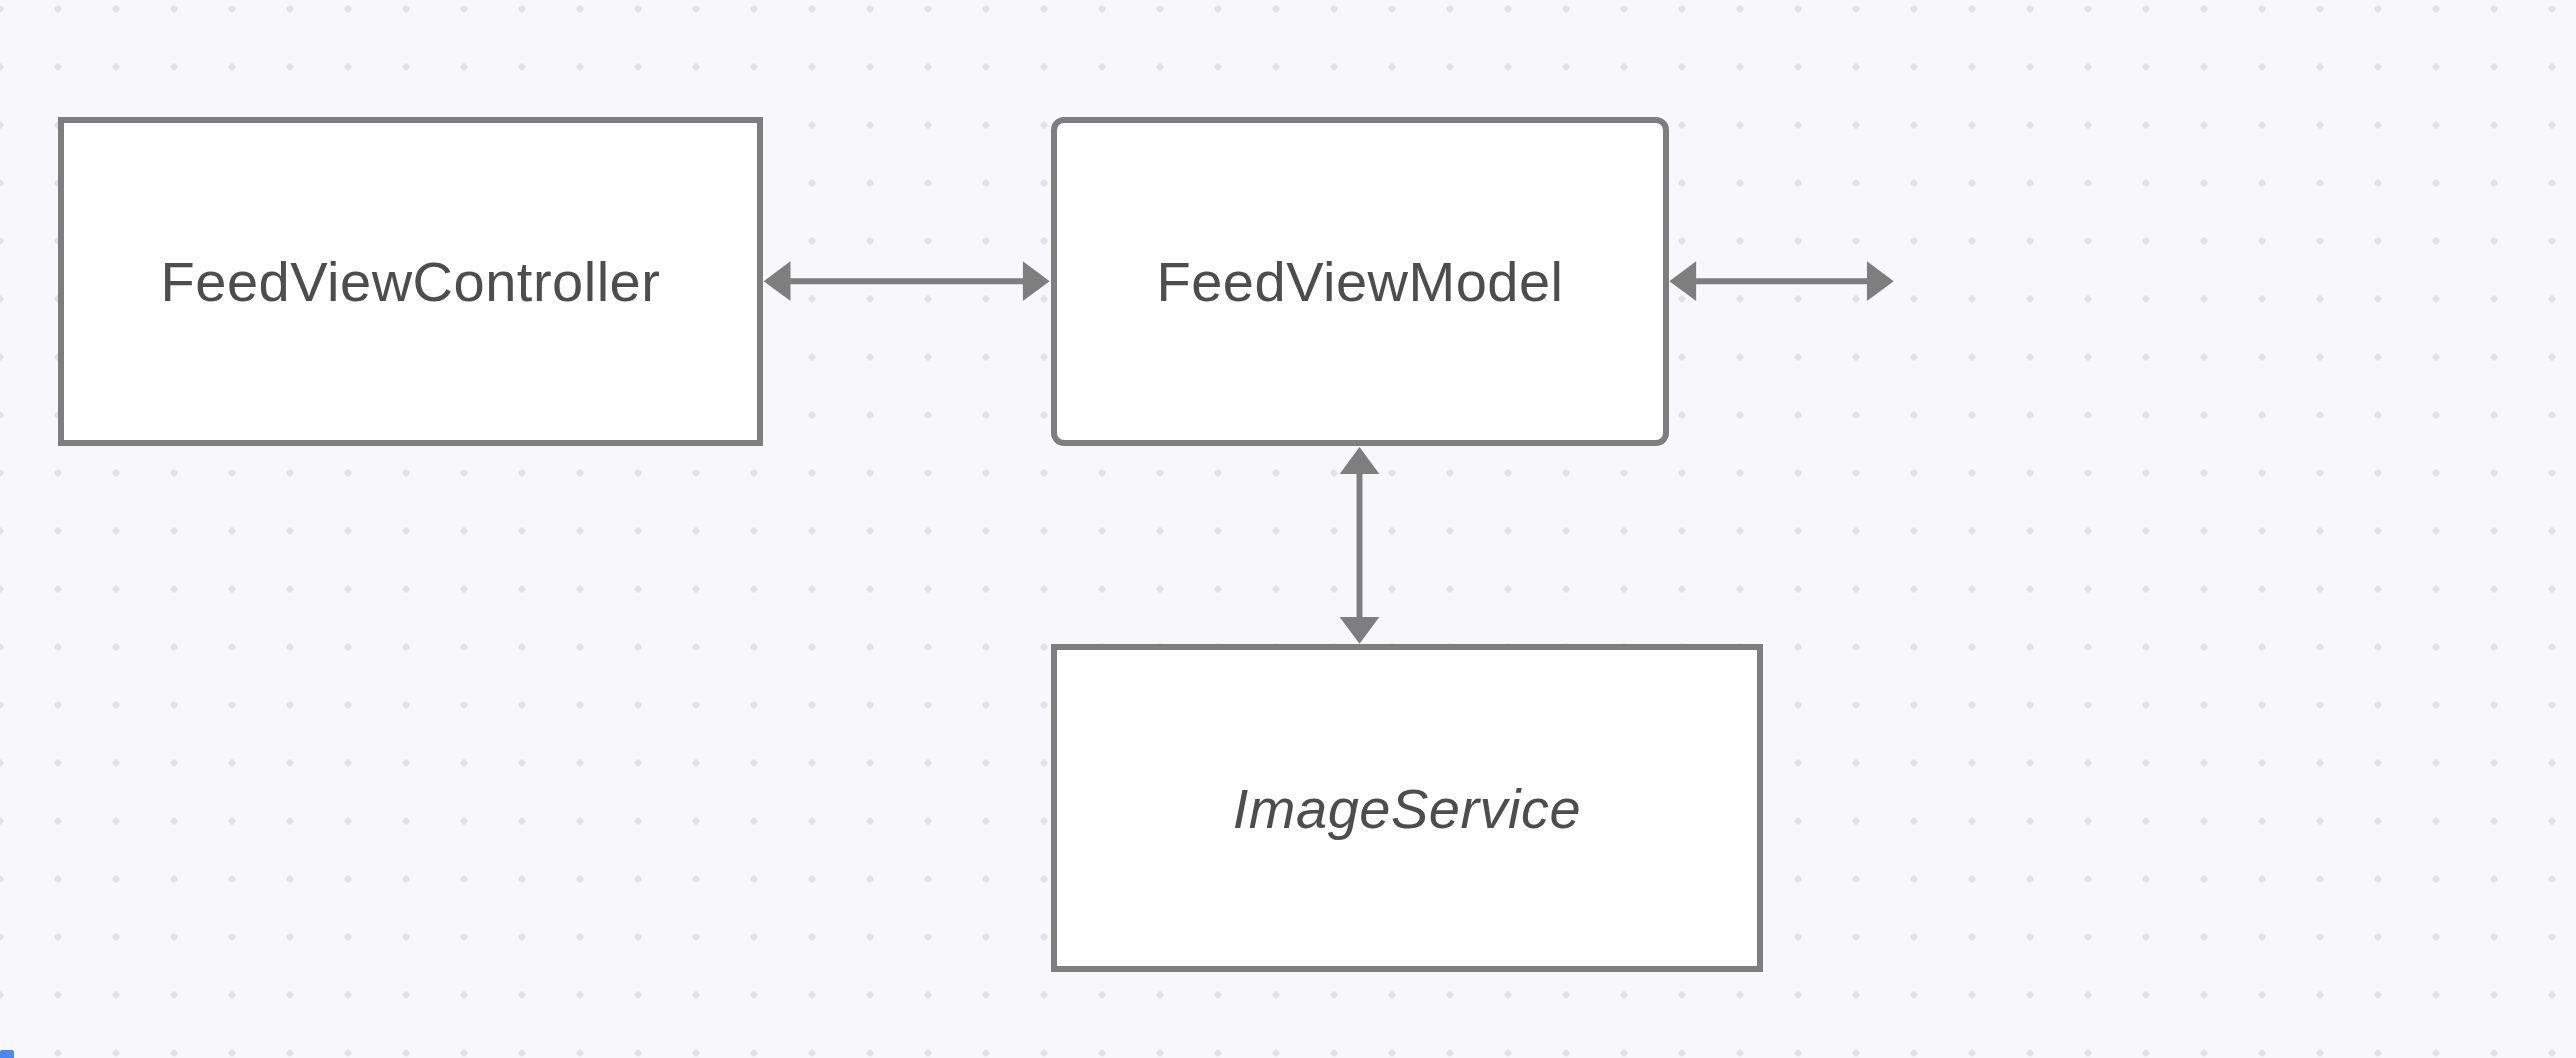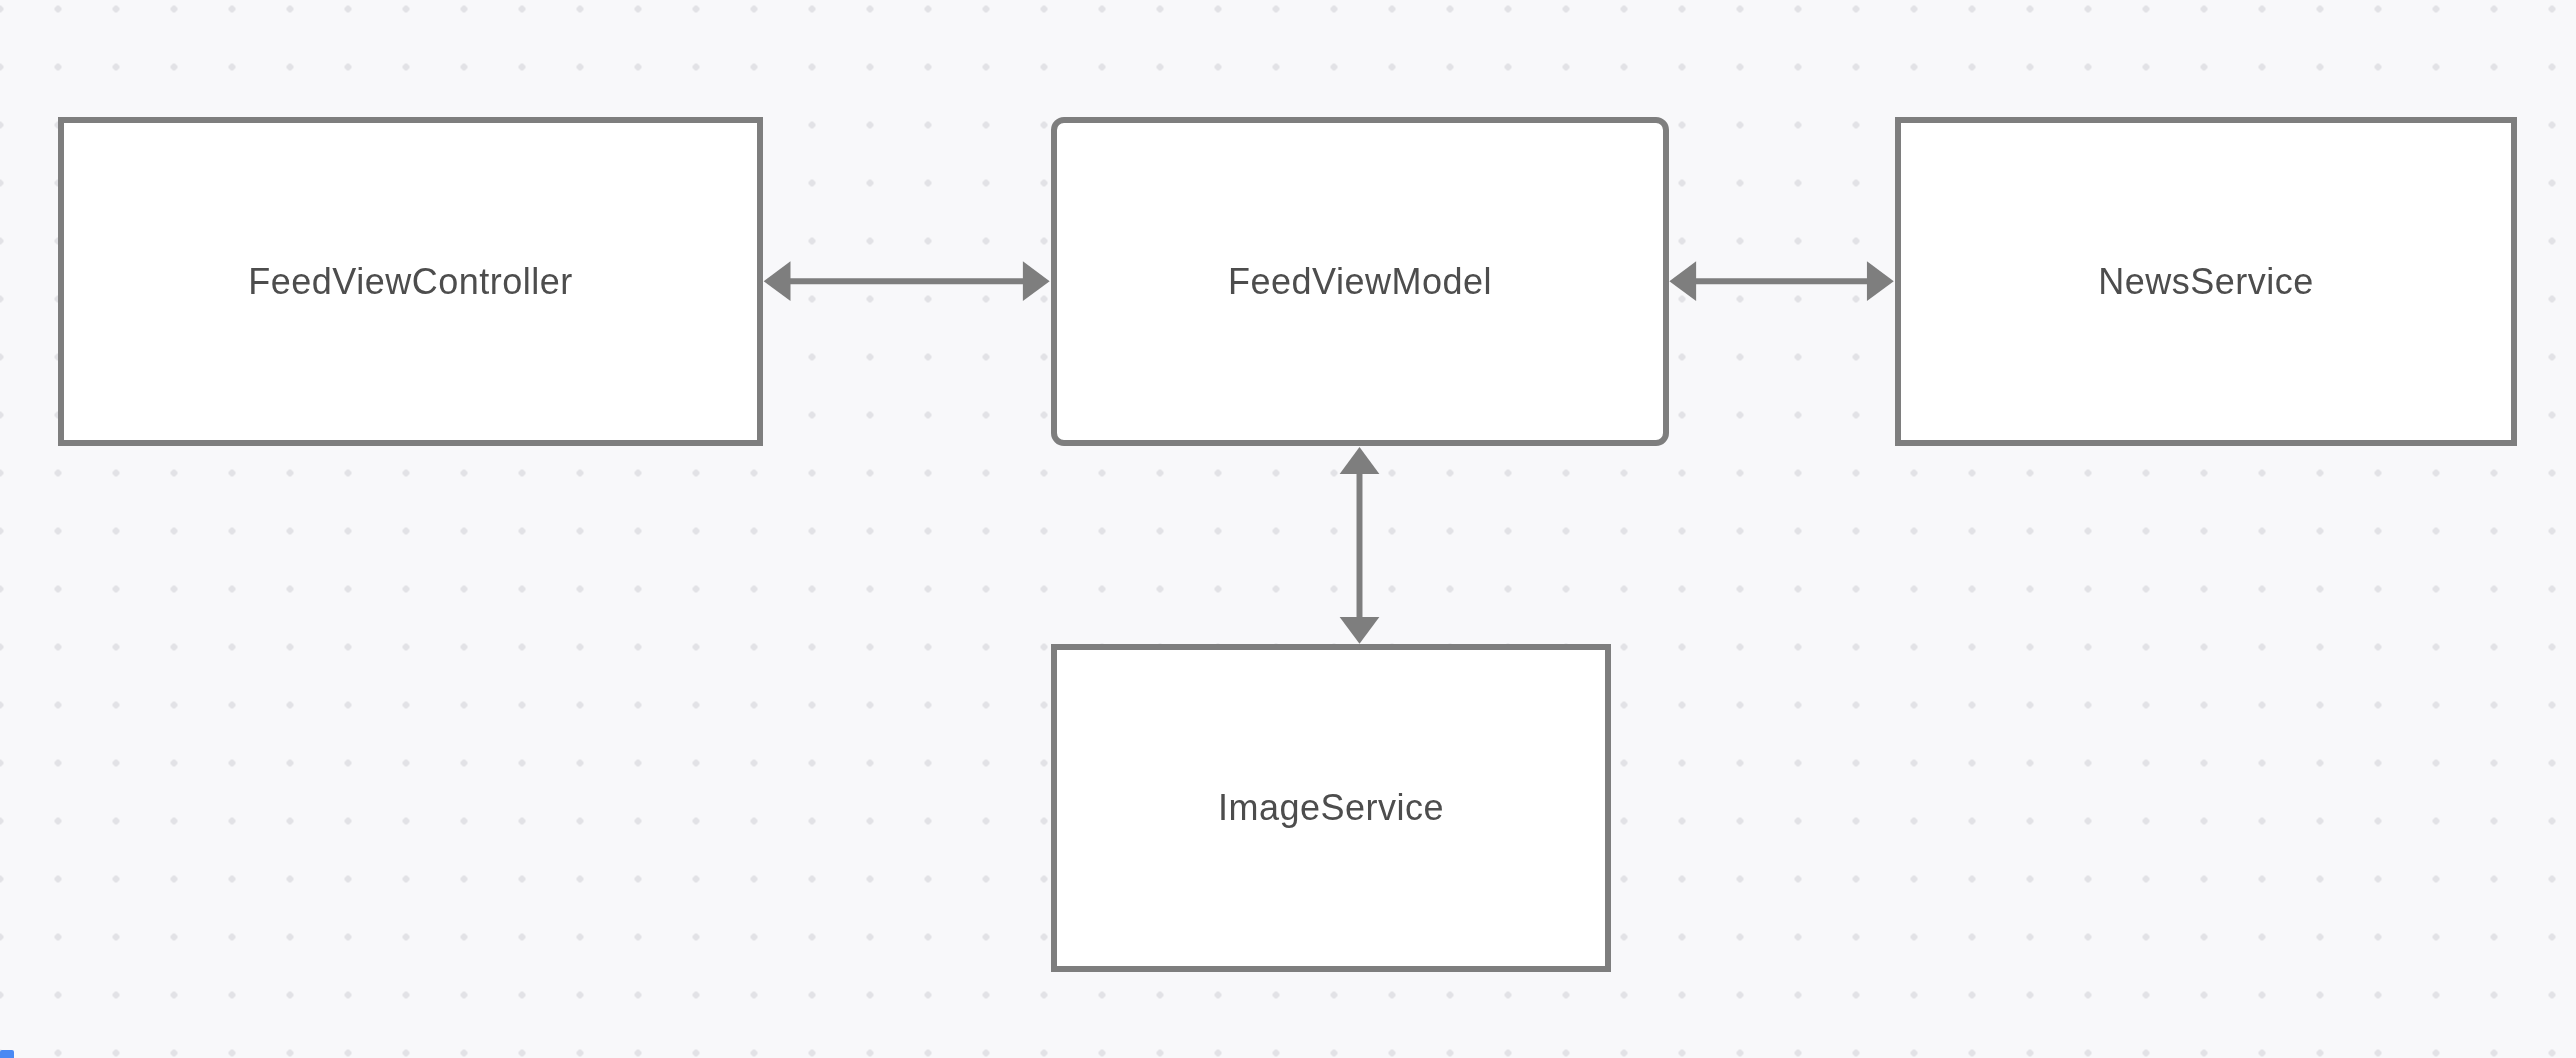--- a/index.html
+++ b/index.html
@@ -21,29 +21,29 @@
   .node {
     position: absolute;
     box-sizing: border-box;
     background: #ffffff;
     border: 6px solid #7e7e7e;
     display: flex;
     align-items: center;
     justify-content: center;
   }
   .node-label {
-    font-size: 36px;
+    font-size: 56px;
     color: #4d4d4d;
     letter-spacing: 0.5px;
     white-space: nowrap;
   }
   #node-feed-view-controller { left: 58px;   top: 117px; width: 705px; height: 329px; }
   #node-feed-view-model      { left: 1051px; top: 117px; width: 618px; height: 329px; border-radius: 13px; }
   #node-news-service         { left: 1895px; top: 117px; width: 622px; height: 329px; }
-  #node-image-service        { left: 1051px; top: 644px; width: 560px; height: 328px; }
+  #node-image-service        { left: 1051px; top: 644px; width: 712px; height: 328px; font-style: italic; }
   #edges-layer {
     position: absolute;
     left: 0; top: 0;
     width: 2576px;
     height: 1059px;
     pointer-events: none;
   }
   #edges-layer .edge { pointer-events: all; }
   .edge-shaft { stroke: #7e7e7e; stroke-width: 6; fill: none; }
   .edge-head  { fill: #7e7e7e; stroke: none; }
@@ -84,23 +84,20 @@
   </svg>
 
   <div class="node" id="node-feed-view-controller">
     <span class="node-label">FeedViewController</span>
   </div>
 
   <div class="node" id="node-feed-view-model">
     <span class="node-label">FeedViewModel</span>
   </div>
 
-  <div class="node" id="node-news-service">
-    <span class="node-label">NewsService</span>
-  </div>
 
   <div class="node" id="node-image-service">
     <span class="node-label">ImageService</span>
   </div>
 
   <div id="corner-fragment"></div>
 
 </div>
 
 

